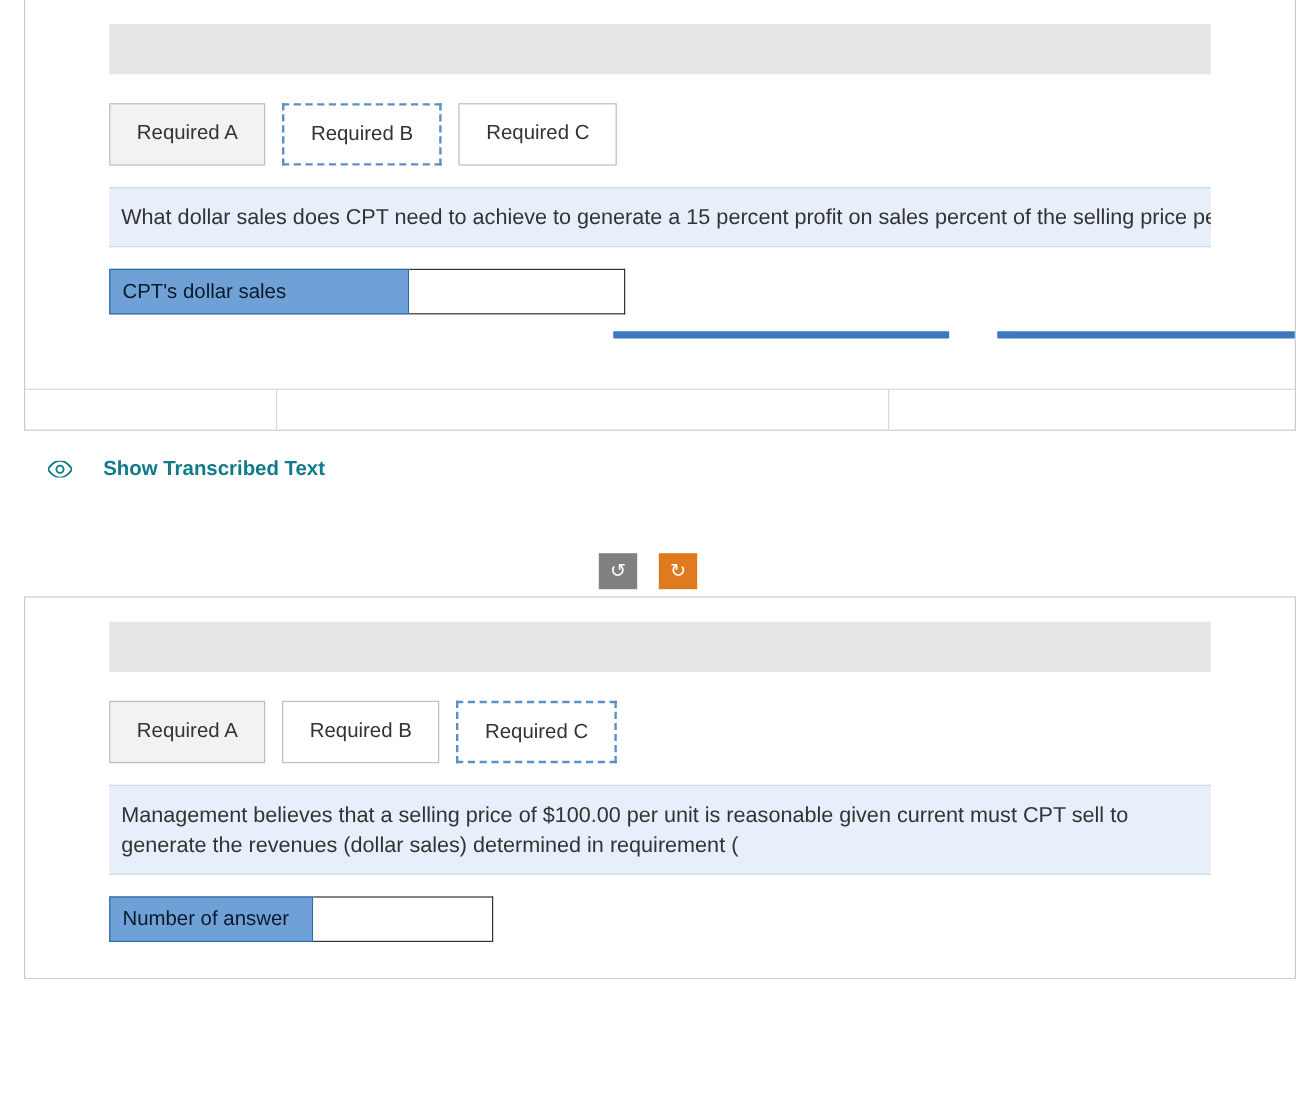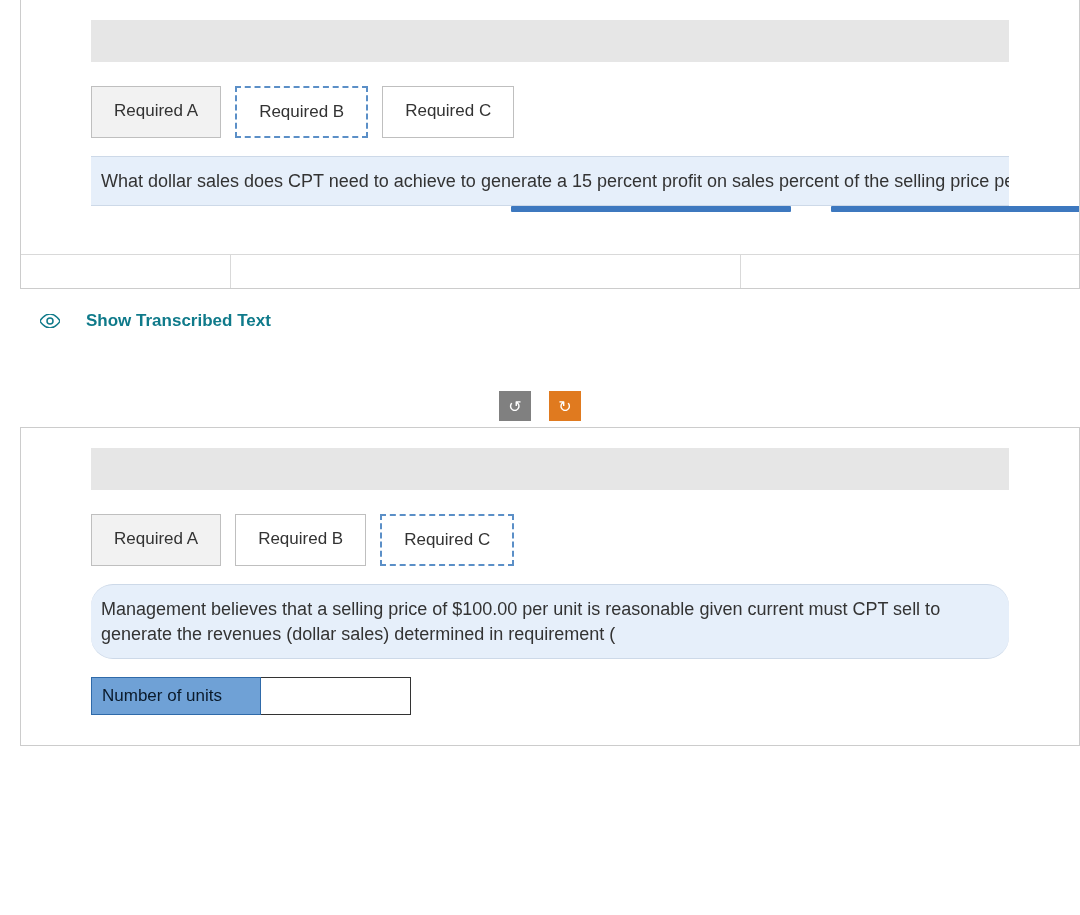--- a/index.html
+++ b/index.html
@@ -145,20 +145,24 @@
   <div class="grey-band"></div>
 
   <div class="tabs">
     <div class="tab">Required A</div>
     <div class="tab dashed">Required B</div>
     <div class="tab adjacent">Required C</div>
   </div>
 
   <div class="instruction">What dollar sales does CPT need to achieve to generate a 15 percent profit on sales percent of the selling price per unit and fixed costs are $170,100.</div>
 
+  <div class="label-input-row">
+    <div class="blue-label wide">CPT's dollar sales</div>
+    <input class="answer-input wide" type="text" value="" style="">
+  </div>
 
   <div class="blue-bars">
     <div class="blue-bar" style="left:420px; width:280px;"></div>
     <div class="blue-bar" style="left:740px; width:260px;"></div>
   </div>
 
   <div class="divider-row">
     <div class="seg" style="width:210px;"></div>
     <div class="seg" style="width:510px;"></div>
     <div class="seg" style="flex:1; border-right:none;"></div>
@@ -186,21 +190,21 @@
 
 <div class="panel">
   <div class="grey-band"></div>
 
   <div class="tabs">
     <div class="tab">Required A</div>
     <div class="tab adjacent">Required B</div>
     <div class="tab dashed">Required C</div>
   </div>
 
-  <div class="instruction" style="white-space:normal;border-radius:22px;">
+  <div class="instruction" style="white-space:normal;">
     <span>Management believes that a selling price of $100.00 per unit is reasonable given current must CPT sell to generate the revenues (dollar sales) determined in requirement (</span><br>
   </div>
 
   <div class="label-input-row" style="margin-bottom:30px;">
-    <div class="blue-label narrow">Number of units</div>
+    <div class="blue-label narrow">Number of answer</div>
     <input class="answer-input narrow" type="text" value="" style="">
   </div>
 </div>
 
 </body></html>

